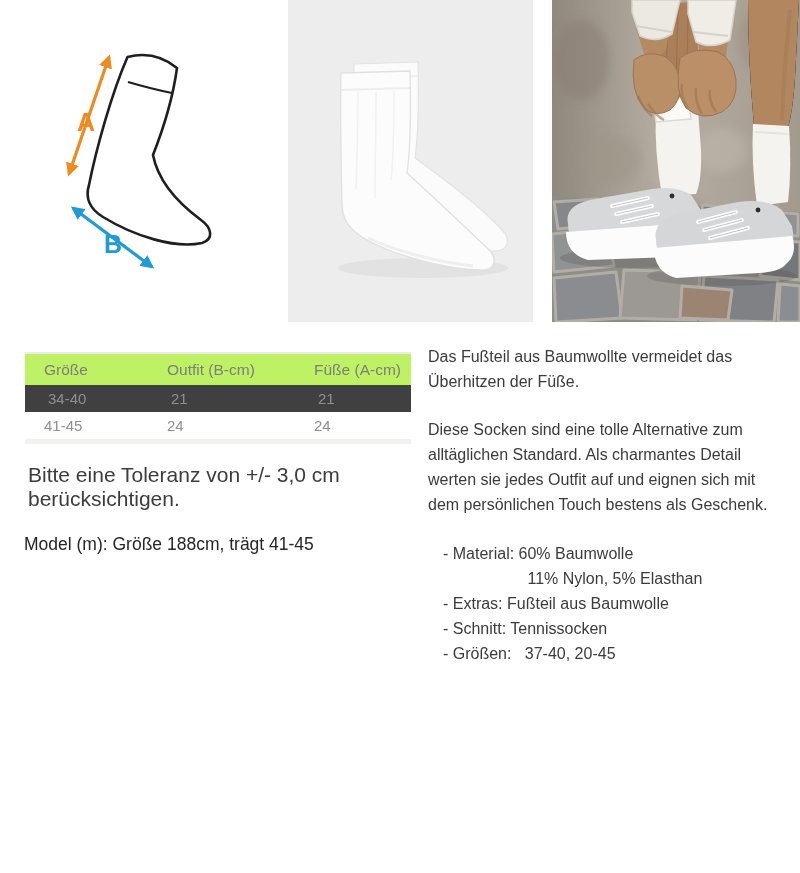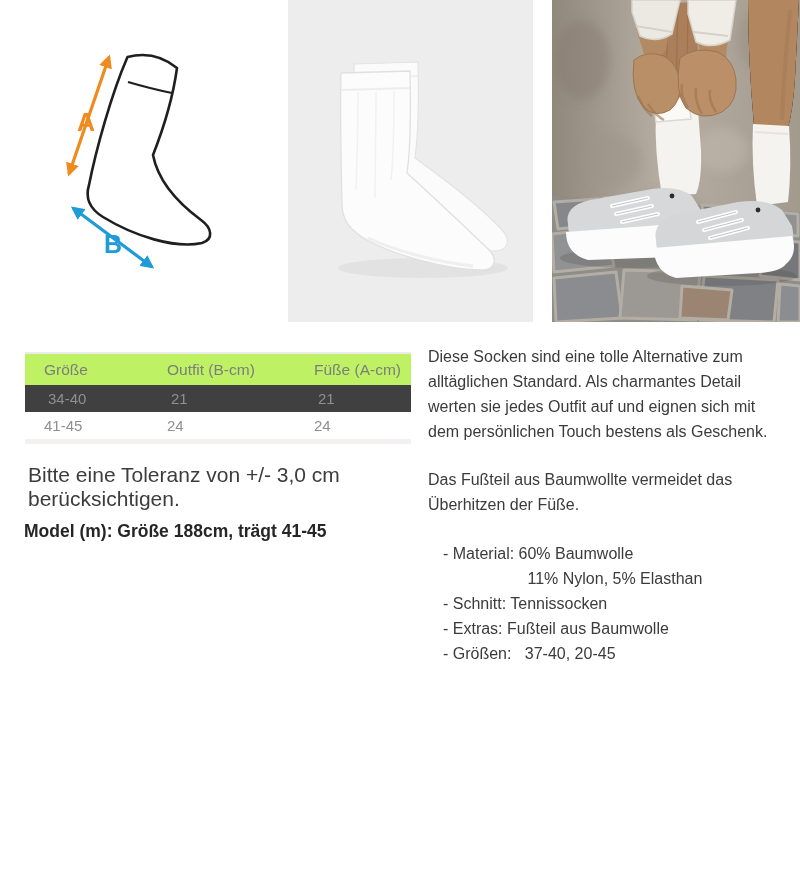--- a/index.html
+++ b/index.html
@@ -29,22 +29,22 @@
   }
   .size-table tr.stripe td{background:#404040;padding-left:23px;}
   .col1{width:123px;} .col2{width:147px;} .col3{width:116px;}
 
   
   .tolerance-note{
     position:absolute;left:28px;top:463px;width:400px;
     font-size:21px;color:#3c3c3c;
   }
   .model-note{
-    position:absolute;left:24px;top:521px;width:400px;
-    font-size:17.5px;font-weight:bold;color:#262626;
+    position:absolute;left:24px;top:534px;width:400px;
+    font-size:17.5px;font-weight:normal;color:#262626;
   }
 
   
   .description{
     position:absolute;left:428px;top:344px;width:362px;
     font-size:16px;line-height:25px;color:#3b3b3b;
   }
   .description p{margin:0 0 23px 0;}
   .description p:last-of-type{margin-bottom:24px;}
   .bullet-line{white-space:pre-wrap;line-height:25px;margin-left:15px;}
@@ -232,22 +232,22 @@
         <td>24</td>
         <td>24</td>
       </tr>
     </tbody>
   </table>
 
   <div class="tolerance-note">Bitte eine Toleranz von +/- 3,0 cm berücksichtigen.</div>
   <div class="model-note">Model (m): Größe 188cm, trägt 41-45</div>
 
   <div class="description">
+    <p>Das Fußteil aus Baumwollte vermeidet das Überhitzen der Füße.</p>
     <p>Diese Socken sind eine tolle Alternative zum alltäglichen Standard. Als charmantes Detail werten sie jedes Outfit auf und eignen sich mit dem persönlichen Touch bestens als Geschenk.</p>
-    <p>Das Fußteil aus Baumwollte vermeidet das Überhitzen der Füße.</p>
     <div class="bullet-line">- Material: 60% Baumwolle</div>
     <div class="bullet-line">                   11% Nylon, 5% Elasthan</div>
+    <div class="bullet-line">- Extras: Fußteil aus Baumwolle</div>
     <div class="bullet-line">- Schnitt: Tennissocken</div>
-    <div class="bullet-line">- Extras: Fußteil aus Baumwolle</div>
     <div class="bullet-line">- Größen:   37-40, 20-45</div>
   </div>
 
 </div>
 
 </body></html>

